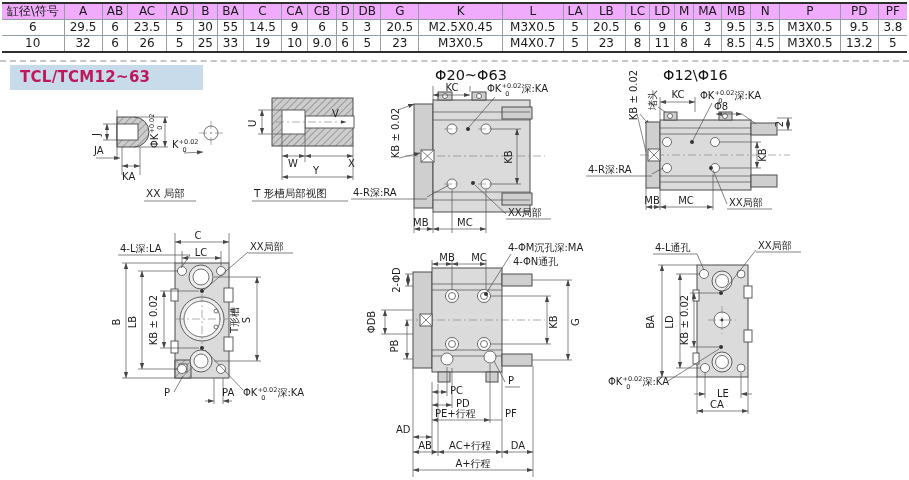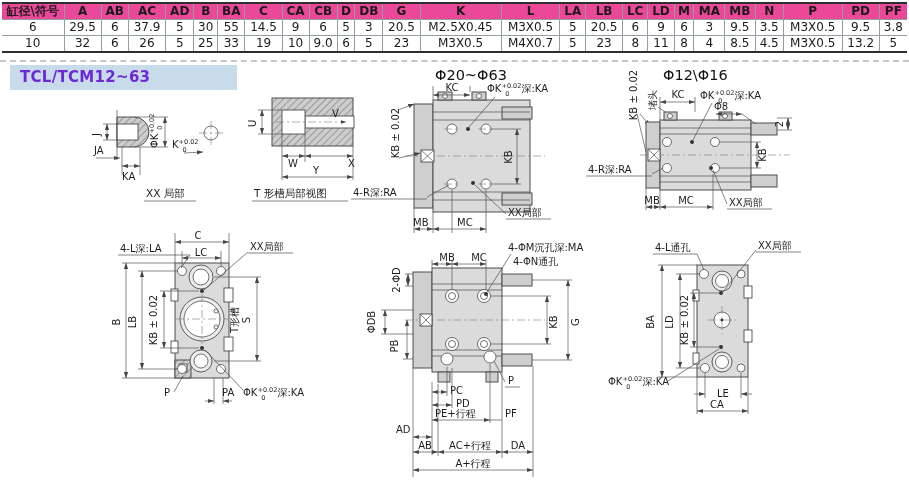--- a/index.html
+++ b/index.html
@@ -2,28 +2,28 @@
 <html><head>
 <meta charset="utf-8">
 <style>
 *{margin:0;padding:0;box-sizing:border-box}
 html,body{width:909px;height:480px}
 body{background:#ffffff;font-family:"DejaVu Sans","Liberation Sans",sans-serif;position:relative;overflow:hidden}
 .stage{position:absolute;inset:0}
 
 .dimtable{position:absolute;top:2px;left:2px;width:905px;border-collapse:collapse;font-size:12px;
   border-top:2px solid #2e2e2e;border-bottom:2px solid #2e2e2e;color:#1a1a1a}
-.dimtable th{background:#ec4899;font-weight:bold}
+.dimtable th{background:#f0abfc;font-weight:normal}
 .dimtable th,.dimtable td{border:1px solid #949ca4;text-align:center;height:16px;padding:0 2px;white-space:nowrap;line-height:15px}
 .dimtable tr>*:first-child{border-left:none}
 .dimtable tr>*:last-child{border-right:none}
 .dimtable th:first-child{width:62px}
 
 .sep{position:absolute;top:60px;left:0;width:909px;border-top:2px dashed #c6c6c6}
-.tag{position:absolute;top:65px;left:10px;width:227px;background:#c8dbea;color:#6d28d9;
+.tag{position:absolute;top:65px;left:10px;width:193px;background:#c8dbea;color:#be185d;
   font-weight:bold;font-size:15px;padding:3px 0 4px 10px;letter-spacing:.3px}
 
 svg.draw{position:absolute;top:0;left:0}
 .part{fill:#dbdbdb;stroke:#4d4d4d;stroke-width:1}
 .part2{fill:#cfcfcf;stroke:#4d4d4d;stroke-width:1}
 .cut{fill:#ffffff;stroke:#4d4d4d;stroke-width:.9}
 .hatch{fill:url(#hp);stroke:#4d4d4d;stroke-width:1}
 .thin{stroke:#4d4d4d;stroke-width:.7;fill:none}
 .dim{stroke:#555;stroke-width:.7;fill:none}
 .cl{stroke:#7a7a7a;stroke-width:.6;fill:none;stroke-dasharray:8 3 2 3}
@@ -70,21 +70,21 @@
           <th>P</th>
           <th>PD</th>
           <th>PF</th>
         </tr>
       </thead>
     <tbody>
         <tr>
           <td>6</td>
           <td>29.5</td>
           <td>6</td>
-          <td>37.9</td>
+          <td>23.5</td>
           <td>5</td>
           <td>30</td>
           <td>55</td>
           <td>14.5</td>
           <td>9</td>
           <td>6</td>
           <td>5</td>
           <td>3</td>
           <td>20.5</td>
           <td>M2.5X0.45</td>

